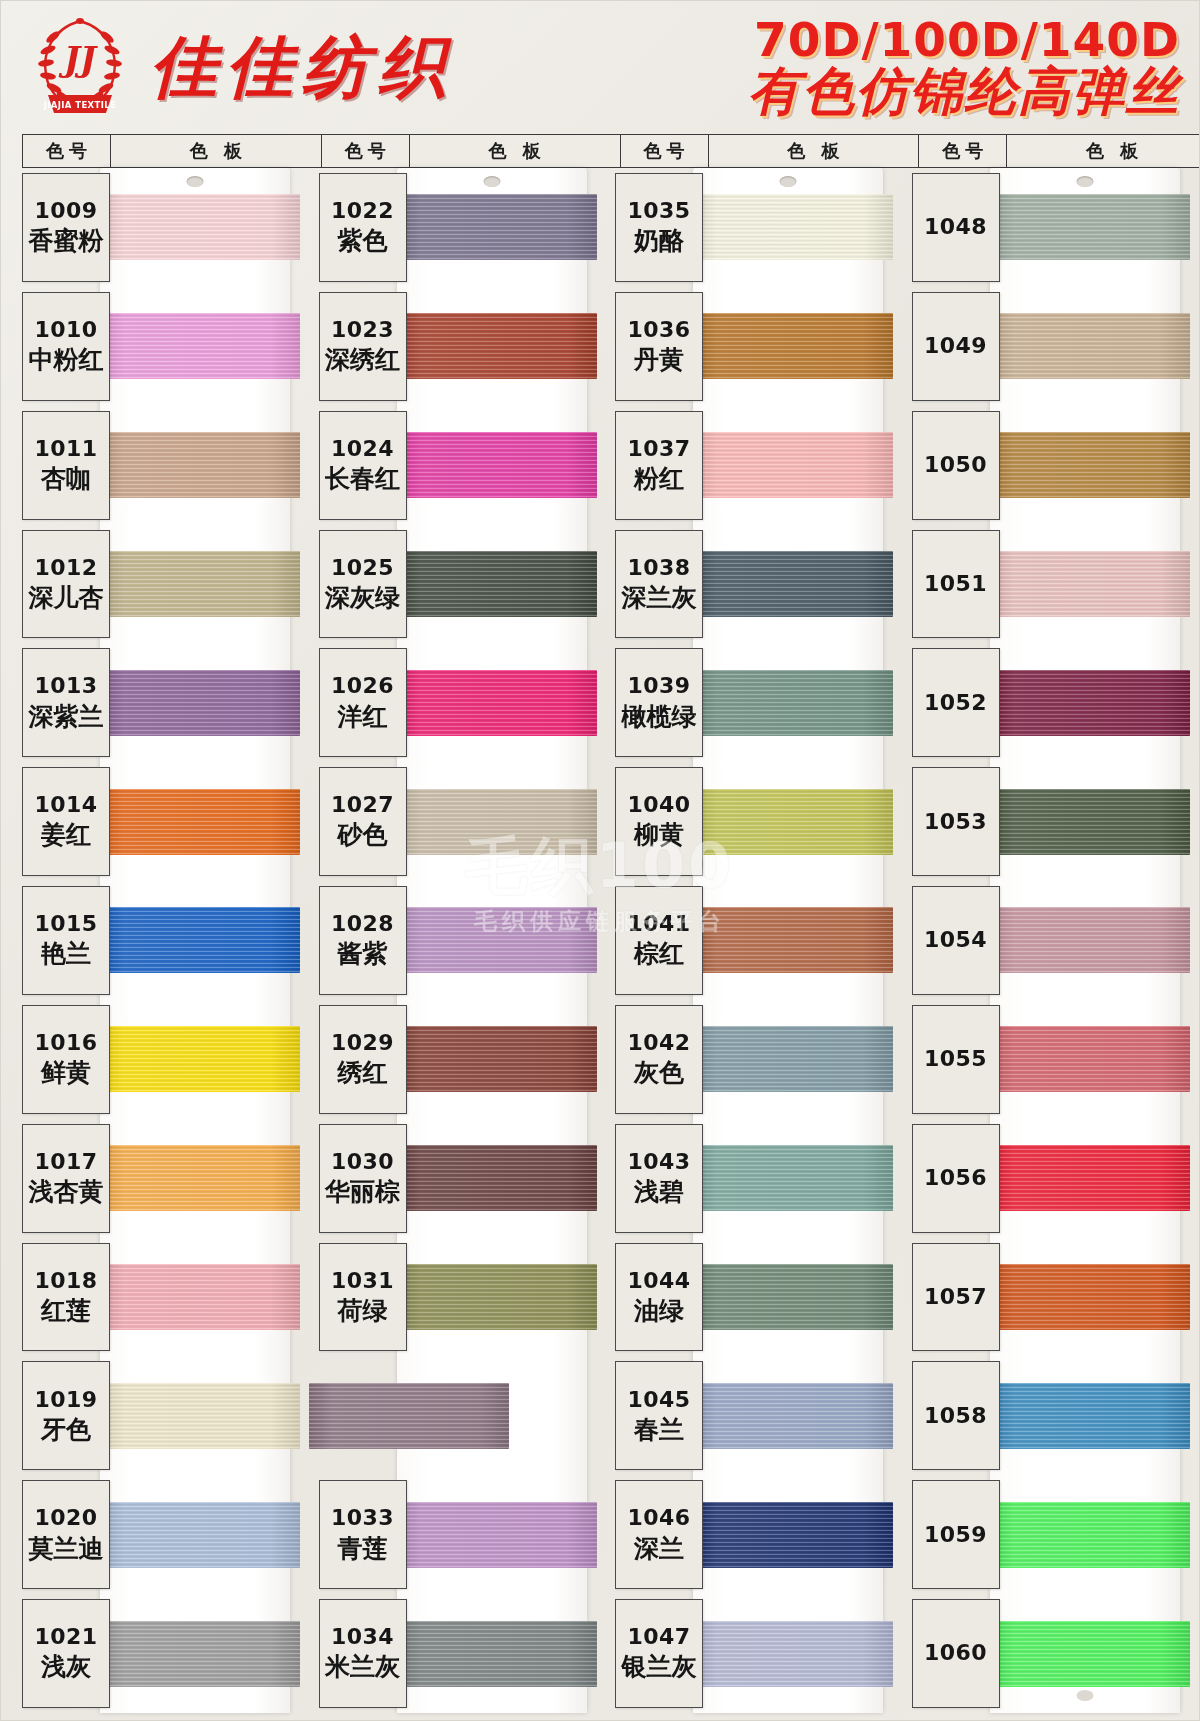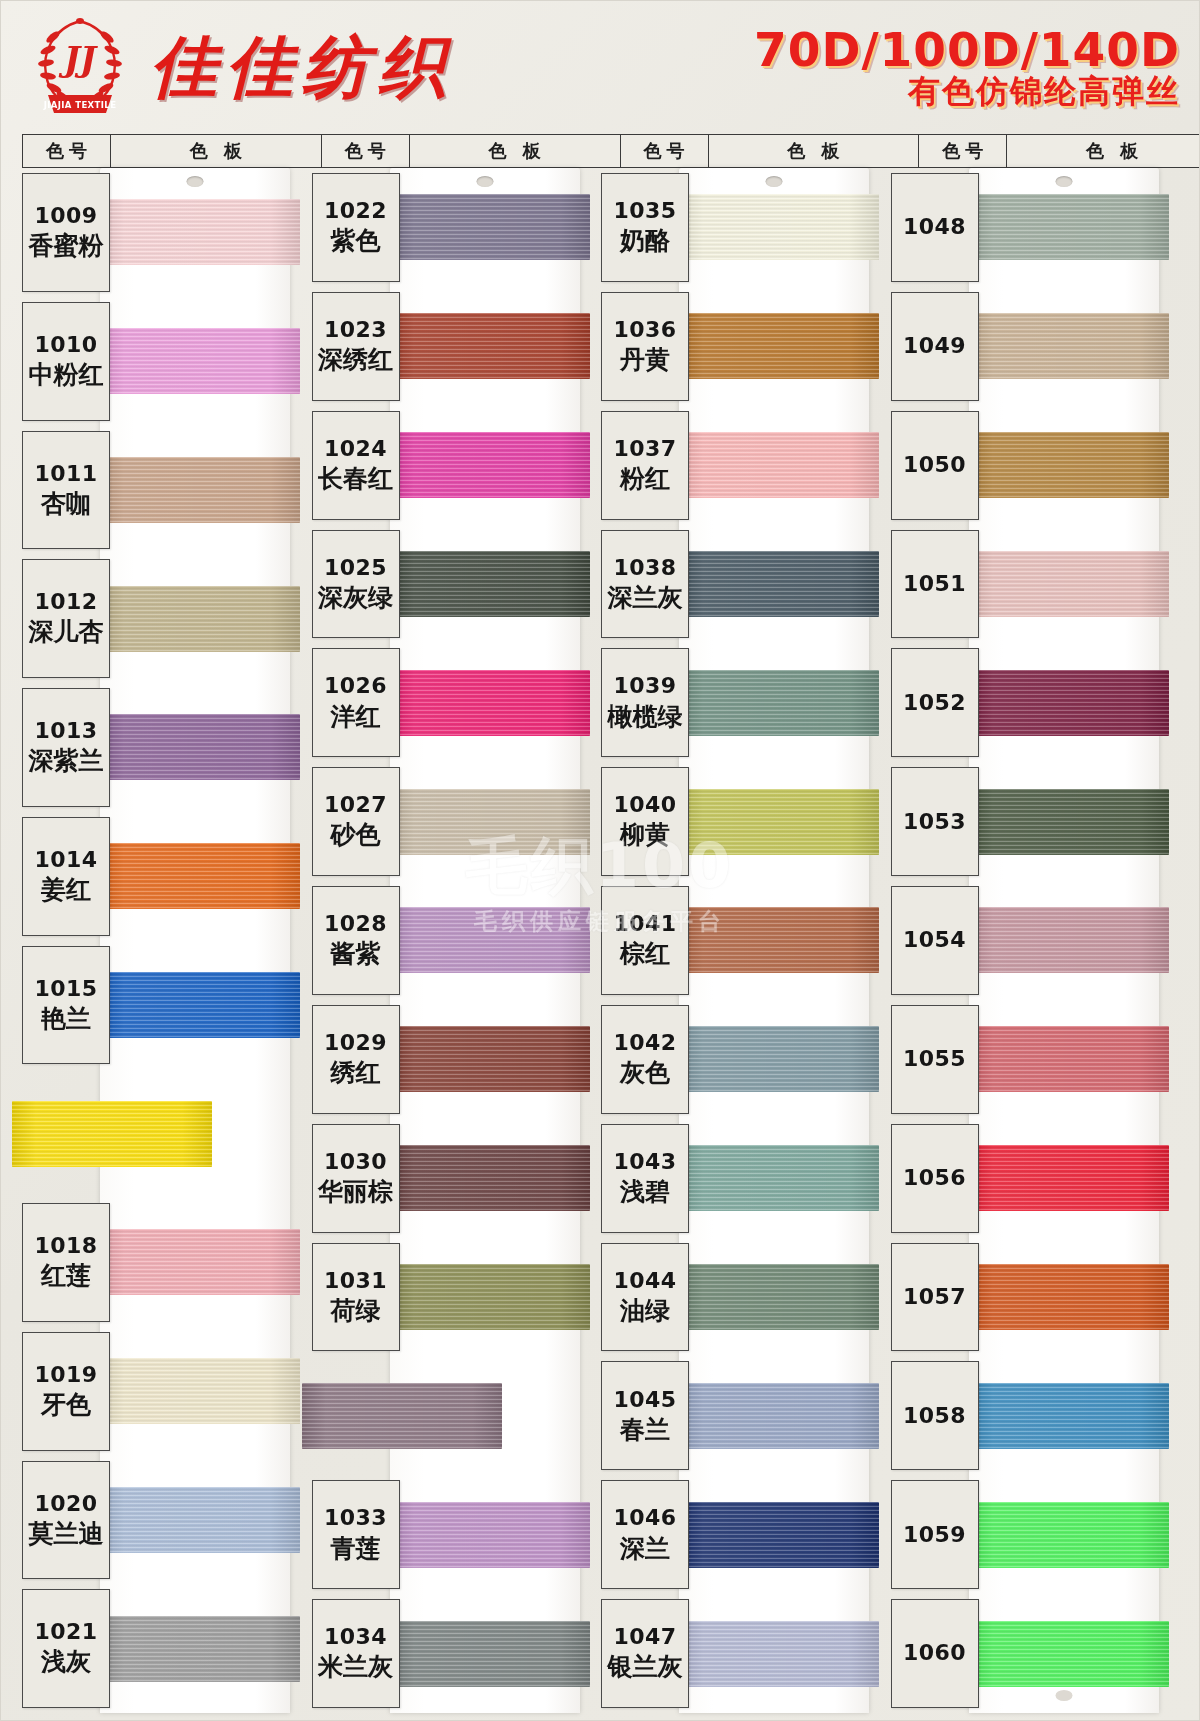--- a/index.html
+++ b/index.html
@@ -66,26 +66,27 @@
     font-family: "DejaVu Sans", sans-serif;
     font-size: 47px;
     font-weight: 700;
     color: #e8201c;
     letter-spacing: 1px;
     text-shadow: 1.5px 1.5px 0 rgba(255,210,120,.85), 3px 3px 0 rgba(140,20,15,.25);
     white-space: nowrap;
   }
   .spec-line2 {
     font-family: "DejaVu Sans", sans-serif;
-    font-size: 32px;
+    font-size: 52px;
     font-weight: 700;
     color: #e8201c;
     letter-spacing: 2px;
     text-shadow: 1.5px 1.5px 0 rgba(255,210,120,.85), 3px 3px 0 rgba(140,20,15,.25);
     white-space: nowrap;
+    font-style: italic;
   }
 
   
   .thead {
     position: absolute;
     top: 134px; left: 22px;
     width: 1196px;
     height: 34px;
     display: flex;
     border: 1.6px solid #3a3a3a;
@@ -107,20 +108,21 @@
   .th.code { flex: 0 0 88px; }
   .th.swat { flex: 1 1 auto; }
 
   
   .body {
     position: absolute;
     top: 168px; left: 22px;
     width: 1158px;
     height: 1545px;
     display: flex;
+    gap: 7px;
   }
 
   .col {
     position: relative;
     flex: 0 0 289.5px;
     display: flex;
   }
 
   
   .strip {
@@ -396,22 +398,35 @@
           <div class="row">
             <div class="code-cell">
               <div class="code-num">1015</div>
               <div class="code-name">艳兰</div>
             </div>
             <div class="swatch-wrap">
               <div class="swatch" style="background: rgb(22, 96, 196);"></div>
             </div>
           </div>
           <div class="row">
+            <div class="code-cell">
+              <div class="code-num">1016</div>
+              <div class="code-name">鲜黄</div>
+            </div>
             <div class="swatch-wrap">
               <div class="swatch" style="background: rgb(251, 223, 9);"></div>
+            </div>
+          </div>
+          <div class="row">
+            <div class="code-cell">
+              <div class="code-num">1017</div>
+              <div class="code-name">浅杏黄</div>
+            </div>
+            <div class="swatch-wrap">
+              <div class="swatch" style="background: rgb(247, 172, 73);"></div>
             </div>
           </div>
           <div class="row">
             <div class="code-cell">
               <div class="code-num">1018</div>
               <div class="code-name">红莲</div>
             </div>
             <div class="swatch-wrap">
               <div class="swatch" style="background: rgb(242, 170, 178);"></div>
             </div>

